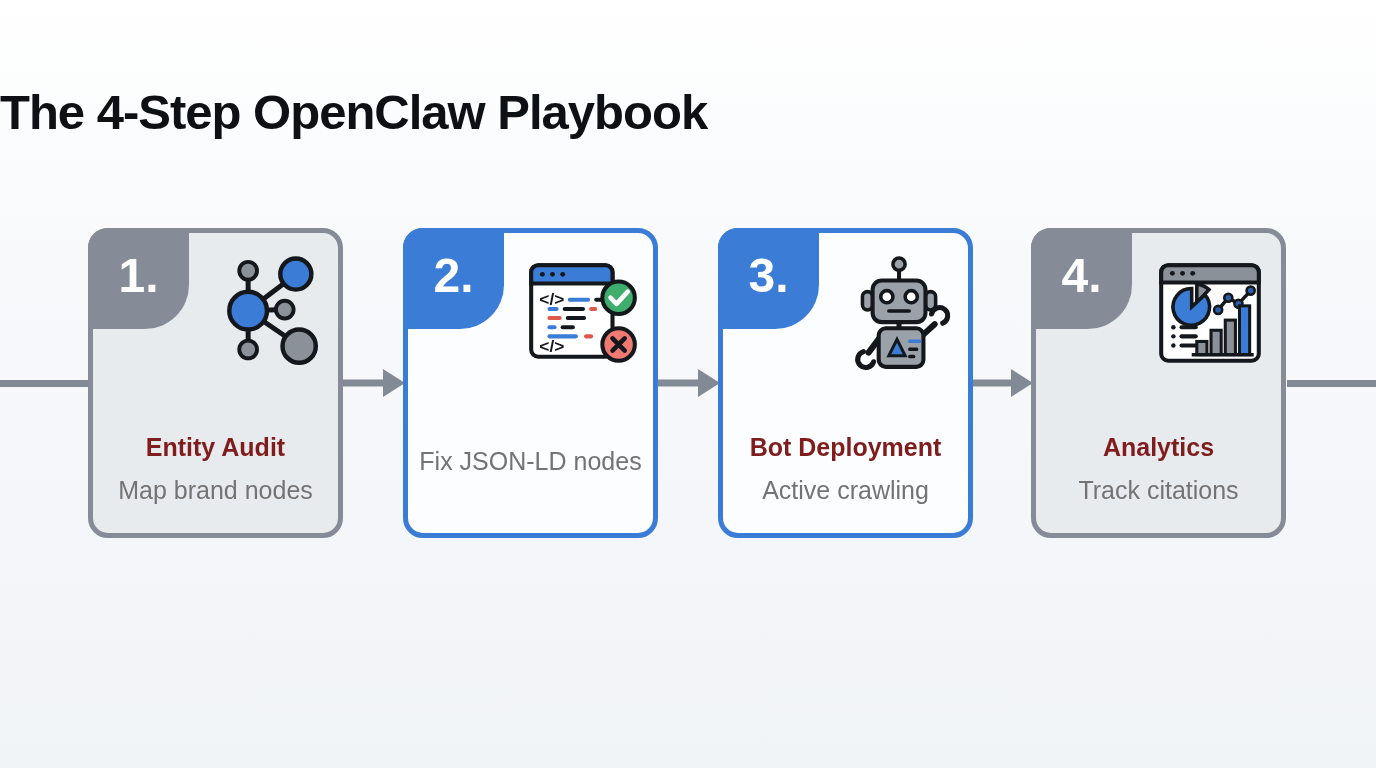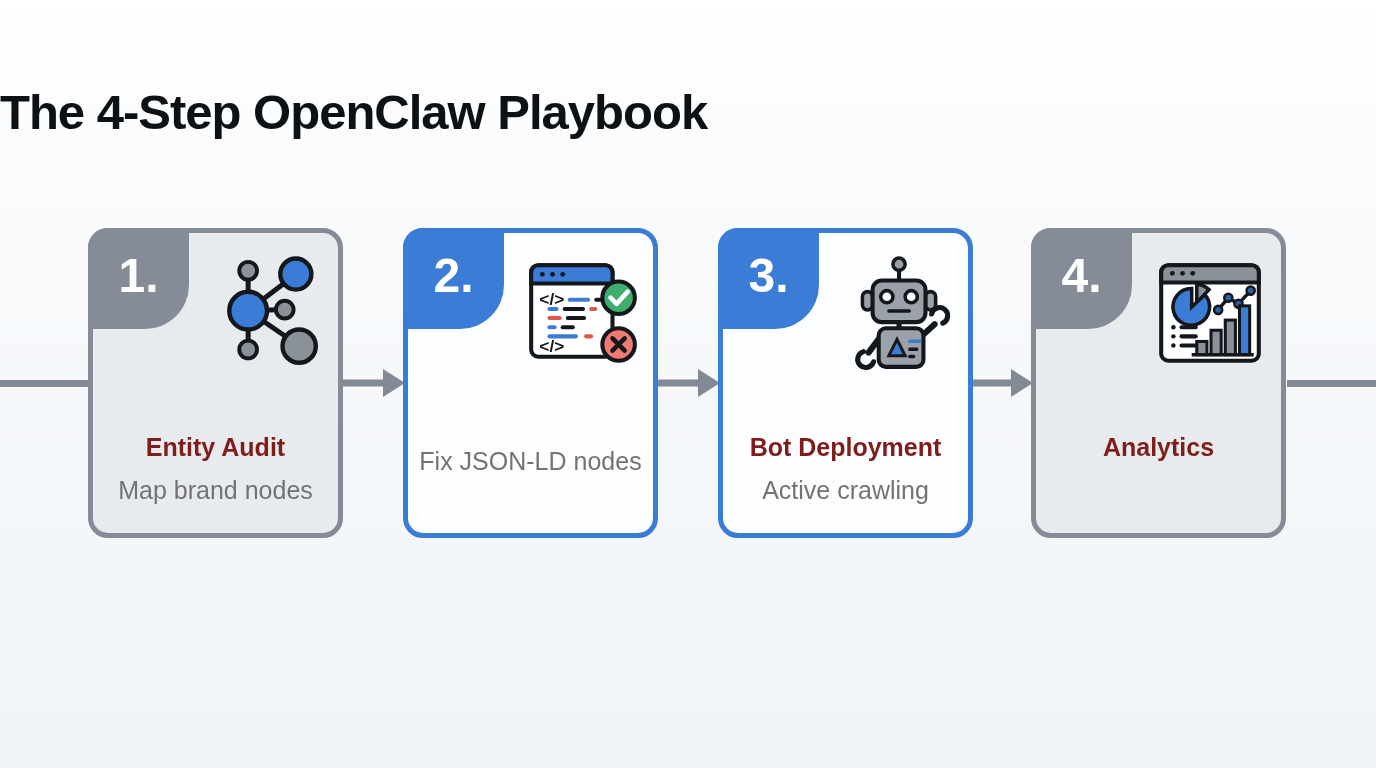--- a/index.html
+++ b/index.html
@@ -191,16 +191,17 @@
         <rect x="30" y="89" width="18" height="4" rx="2" fill="#14181d"></rect>
 
       <rect x="47" y="87" width="10" height="13" fill="#8a9199" stroke="#14181d" stroke-width="3"></rect>
       <rect x="61" y="76" width="10" height="24" fill="#8a9199" stroke="#14181d" stroke-width="3"></rect>
       <rect x="75" y="66" width="10" height="34" fill="#8a9199" stroke="#14181d" stroke-width="3"></rect>
       <rect x="89" y="52" width="10" height="48" fill="#3b7cd6" stroke="#14181d" stroke-width="3"></rect>
       <line x1="42" y1="100" x2="103" y2="100" stroke="#14181d" stroke-width="3.5"></line>
     </svg>
     <div class="card-text">
       <div class="card-title">Analytics</div>
+      <div class="card-subtitle">Track citations</div>
     </div>
   </div>
 
 </div>
 
 </body></html>

